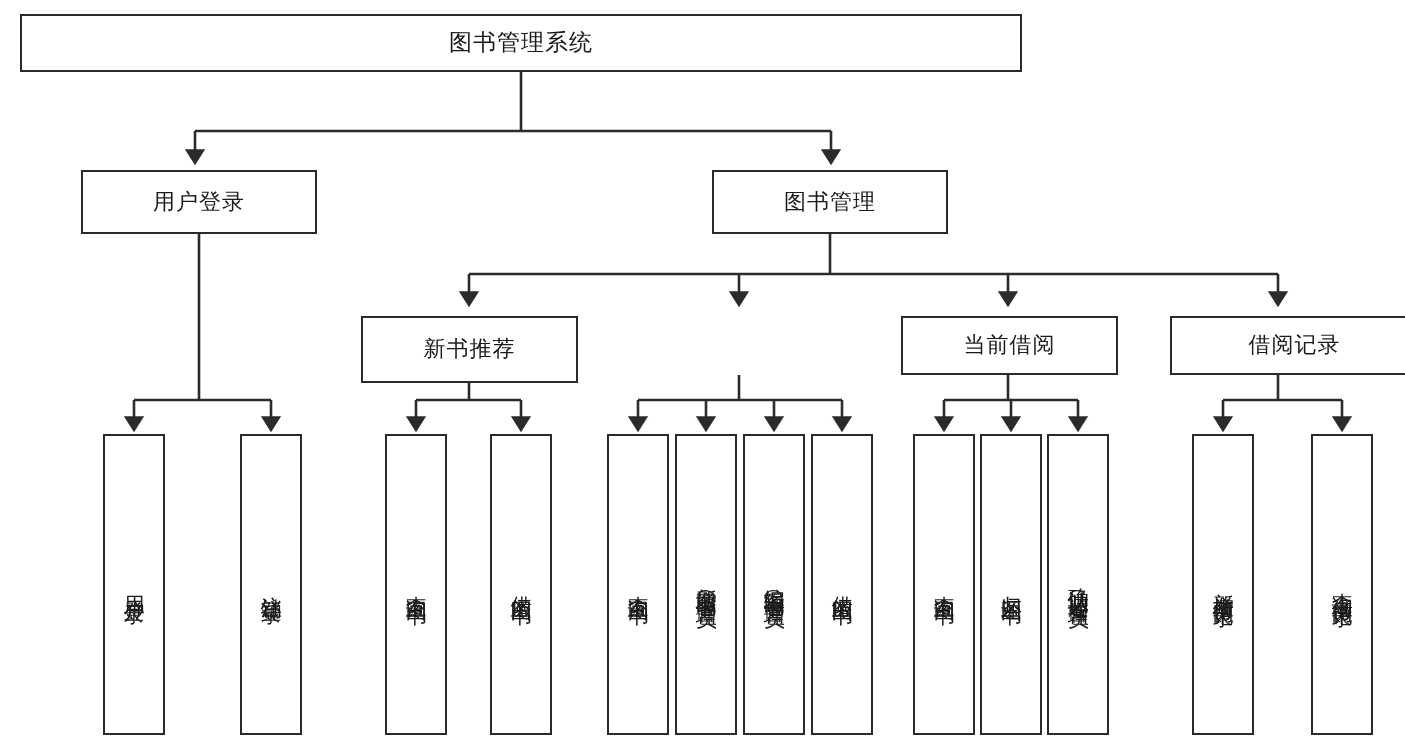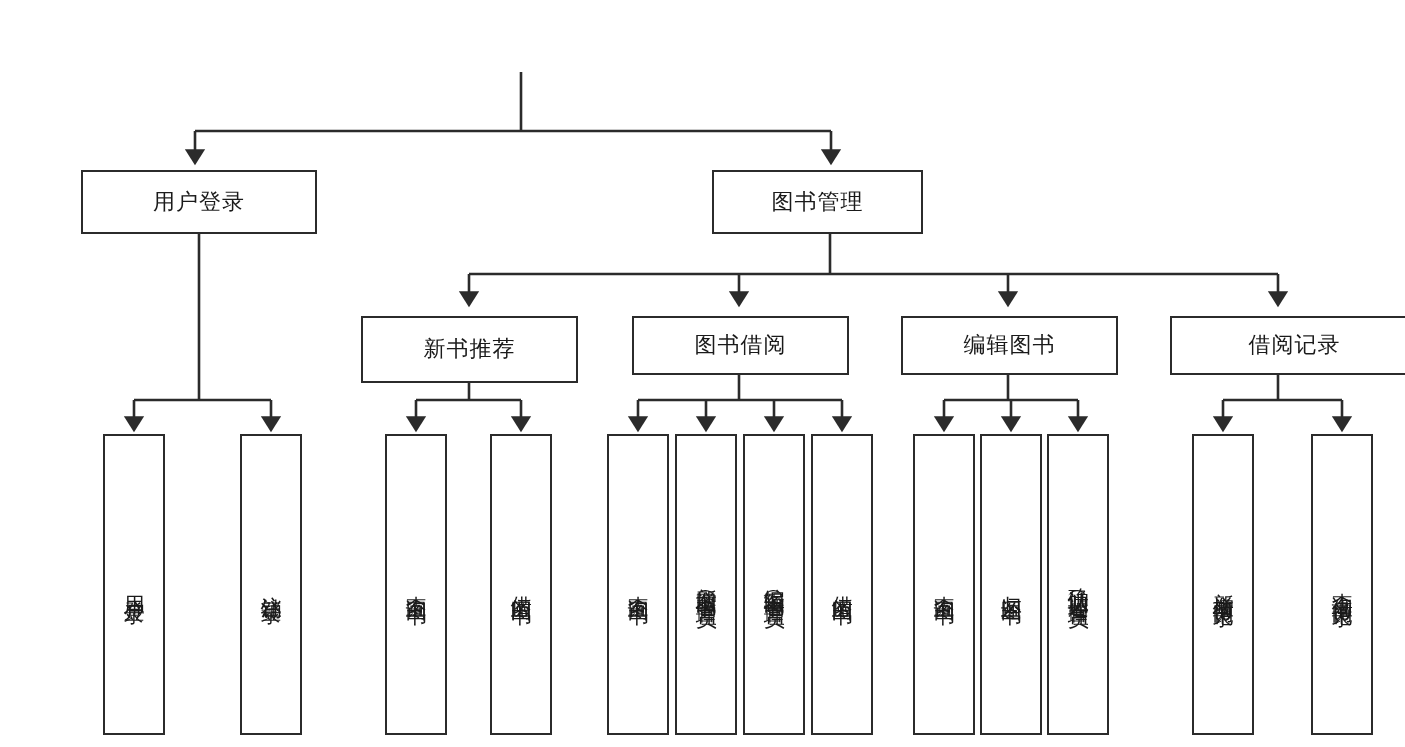--- a/index.html
+++ b/index.html
@@ -104,27 +104,27 @@
       <path d="M1011,400 L1011,425" marker-end="url(#arw)"></path>
       <path d="M1078,400 L1078,425" marker-end="url(#arw)"></path>
 
       <path d="M1278,375 L1278,400"></path>
       <path d="M1223,400 L1342,400"></path>
       <path d="M1223,400 L1223,425" marker-end="url(#arw)"></path>
       <path d="M1342,400 L1342,425" marker-end="url(#arw)"></path>
     </g>
   </svg>
 
+  <div class="node horiz" id="node-root" style="left:20px; top:14px; width:1002px; height:58px;">图书管理系统</div>
 
   <div class="node horiz" style="left:81px; top:170px; width:236px; height:64px;">用户登录</div>
-  <div class="node horiz" style="left:712px; top:170px; width:211px; height:64px;">图书管理</div>
+  <div class="node horiz" style="left:712px; top:170px; width:236px; height:64px;">图书管理</div>
 
   <div class="node horiz" style="left:361px; top:316px; width:217px; height:67px;">新书推荐</div>
-  <div class="node horiz" style="left:632px; top:316px; width:217px; height:59px;">图书借阅</div>
-  <div class="node horiz" style="left:901px; top:316px; width:217px; height:59px;">编辑图书</div>
+  <div class="node horiz" style="left:901px; top:316px; width:217px; height:59px;">当前借阅</div>
   <div class="node horiz" style="left:1170px; top:316px; width:249px; height:59px;">借阅记录</div>
 
   <div class="node vert" style="left:103px; top:434px; width:62px; height:301px;">用户登录</div>
   <div class="node vert" style="left:240px; top:434px; width:62px; height:301px;">注销登录</div>
 
   <div class="node vert" style="left:385px; top:434px; width:62px; height:301px;">查询图书</div>
   <div class="node vert" style="left:490px; top:434px; width:62px; height:301px;">借阅图书</div>
 
   <div class="node vert" style="left:607px; top:434px; width:62px; height:301px;">查询图书</div>
   <div class="node vert" style="left:675px; top:434px; width:62px; height:301px;">新增图书（管理员）</div>

